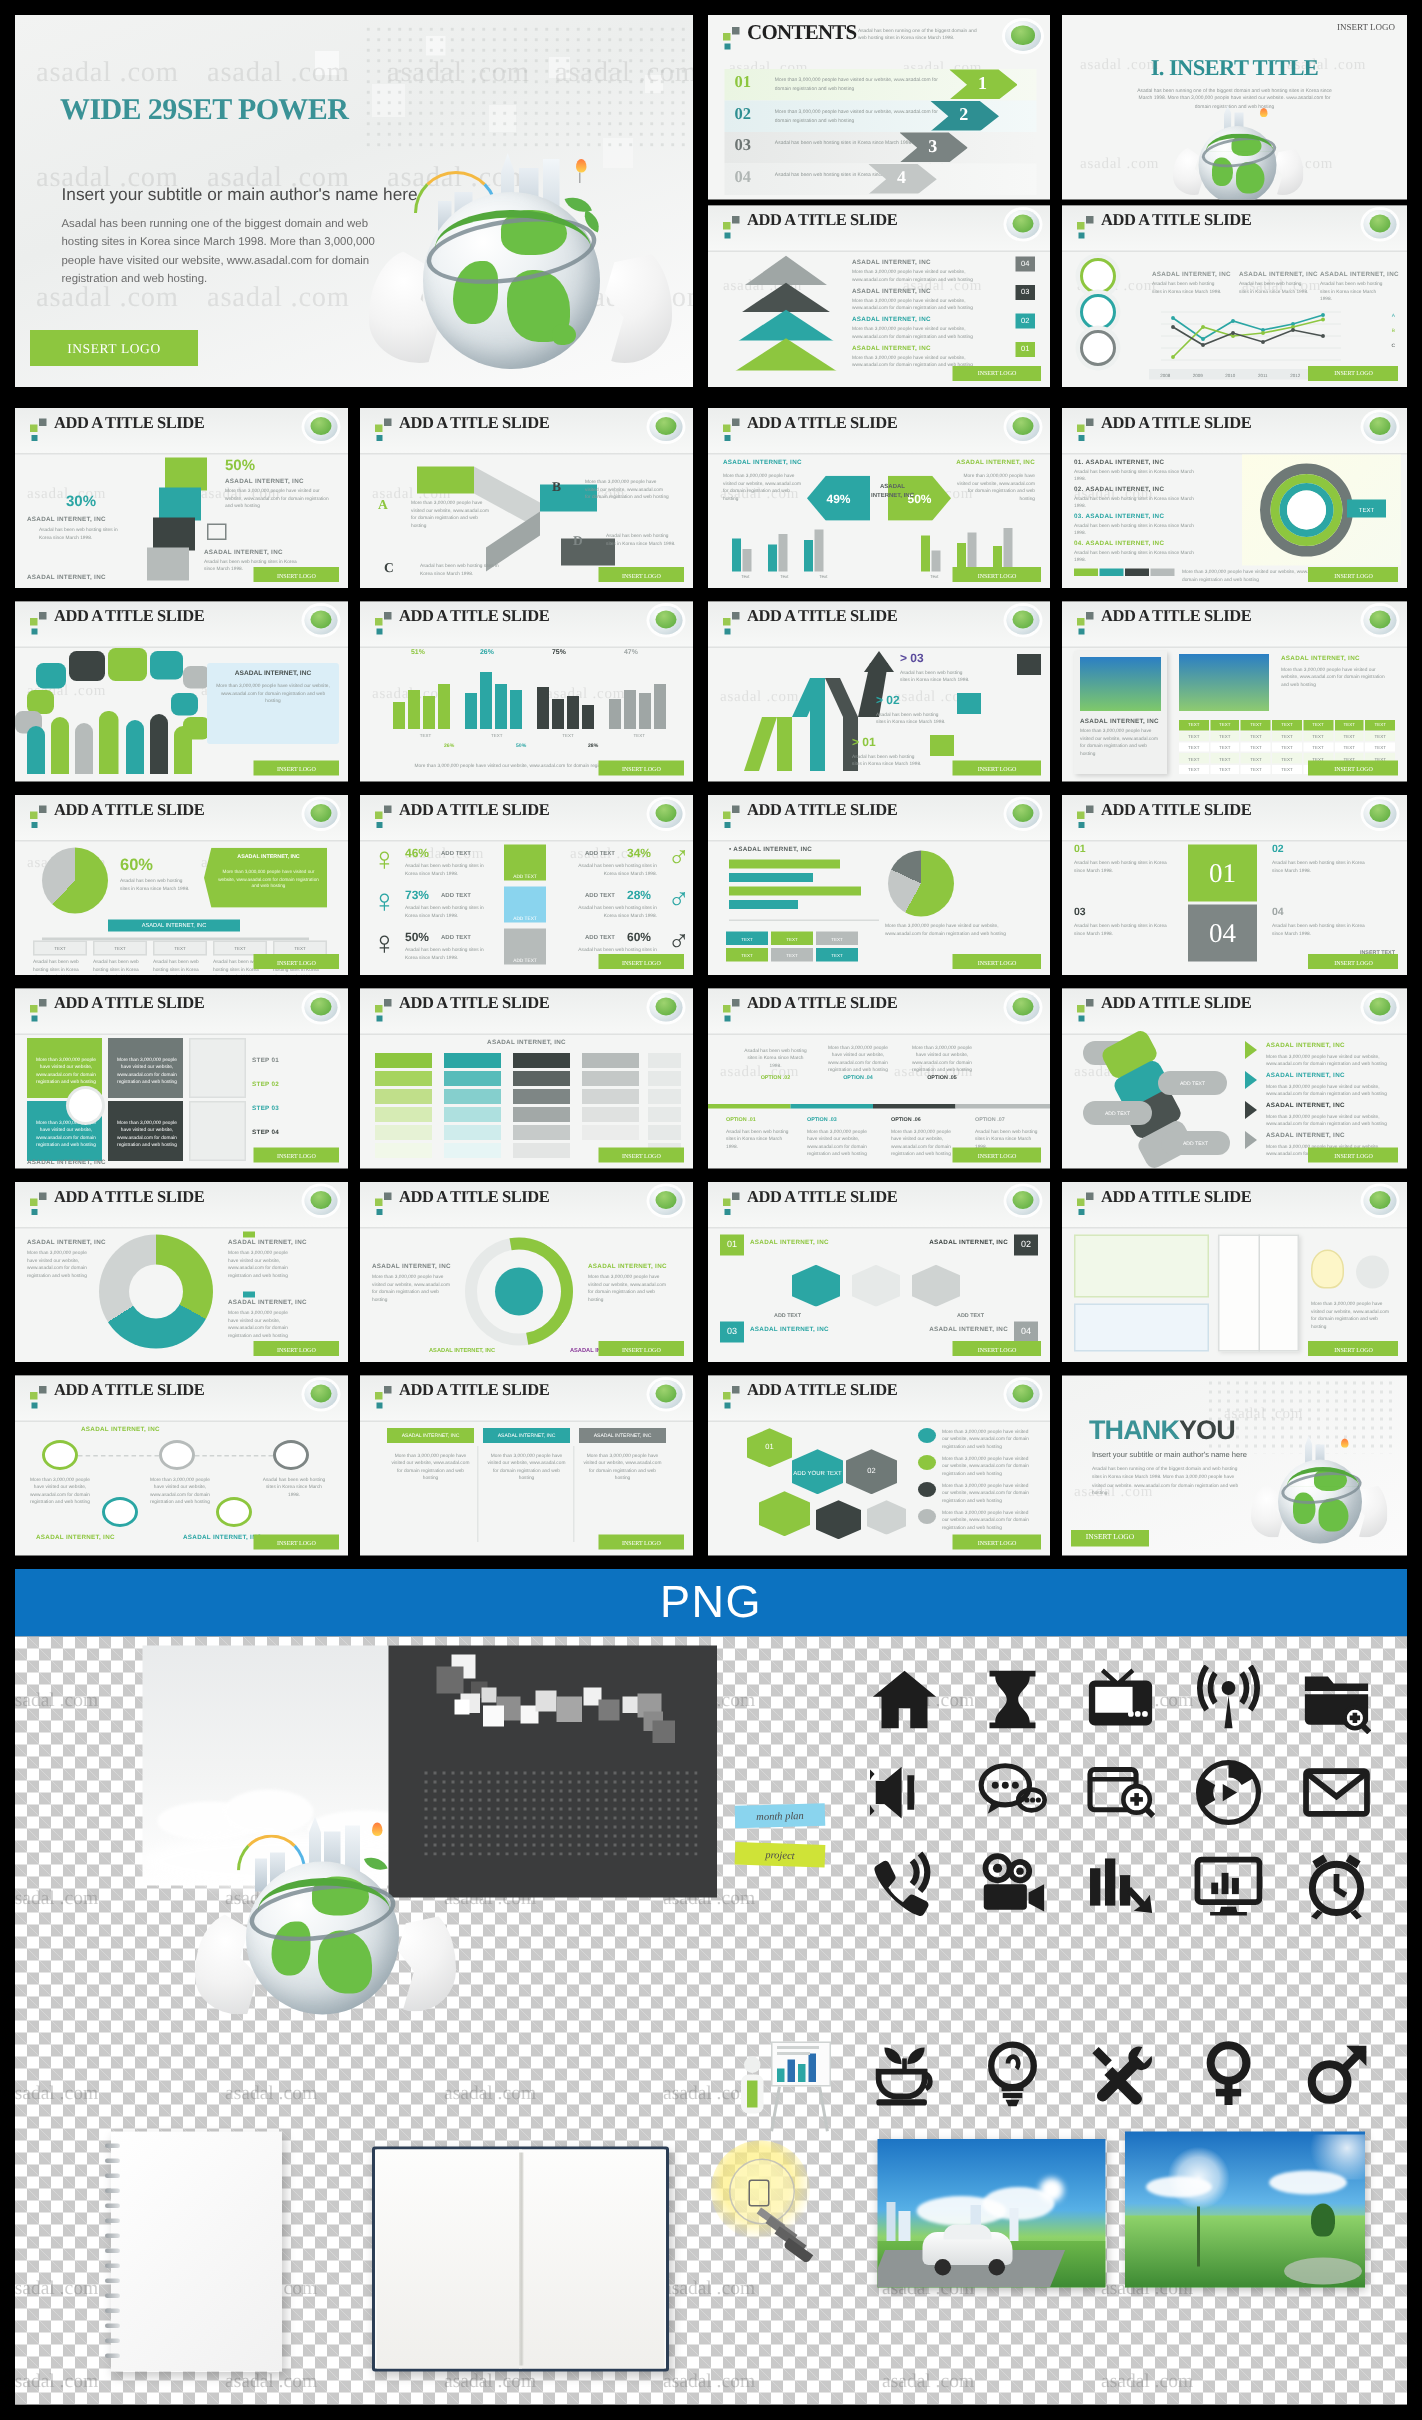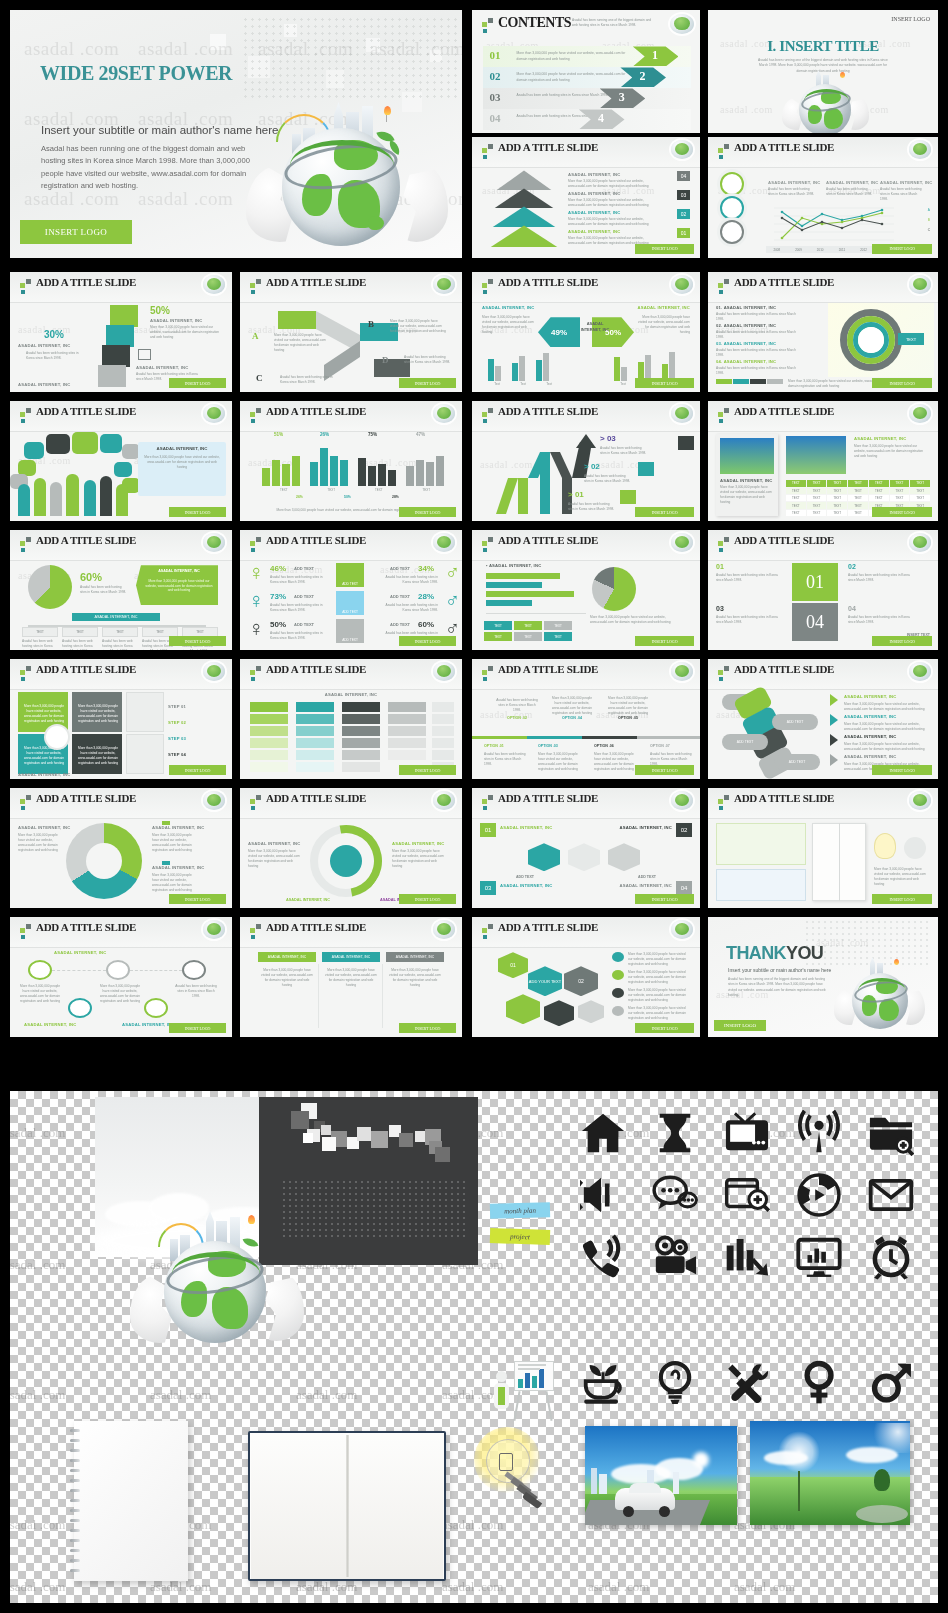--- a/index.html
+++ b/index.html
@@ -1222,20 +1222,23 @@
         <div class="land" style="left:24px;top:6px;width:22px;height:15px;"></div>
         <div class="land" style="left:10px;top:22px;width:15px;height:21px;"></div>
         <div class="land" style="left:27px;top:26px;width:20px;height:22px;"></div>
       </div>
       <div style="position:absolute;left:22px;top:25px;width:54px;height:20px;border:2px solid #7d8c93;border-radius:50%;transform:rotate(-8deg);opacity:.8"></div>
       <div style="position:absolute;left:26px;top:21px;width:48px;height:13px;border-top:3px solid #53a83c;border-radius:50% 50% 0 0/100% 100% 0 0;"></div>
     </div>
     <div style="position:absolute;left:6px;bottom:6px;width:52px;height:11px;background:#8dc63f;color:#fff;font-family:'Liberation Serif',serif;font-size:5px;display:flex;align-items:center;justify-content:center">INSERT LOGO</div>
   </div>
 
+  <div class="png-banner">
+    <span>PNG</span>
+  </div>
 
   <div class="checker">
     <div class="ck-wm" style="left:-6px;top:34px">asadal .com</div>
     <div class="ck-wm" style="left:140px;top:34px">asadal .com</div>
     <div class="ck-wm" style="left:286px;top:34px">asadal .com</div>
     <div class="ck-wm" style="left:432px;top:34px">asadal .com</div>
     <div class="ck-wm" style="left:578px;top:34px">asadal .com</div>
     <div class="ck-wm" style="left:724px;top:34px">asadal .com</div>
     <div class="ck-wm" style="left:-6px;top:166px">asadal .com</div>
     <div class="ck-wm" style="left:140px;top:166px">asadal .com</div>

